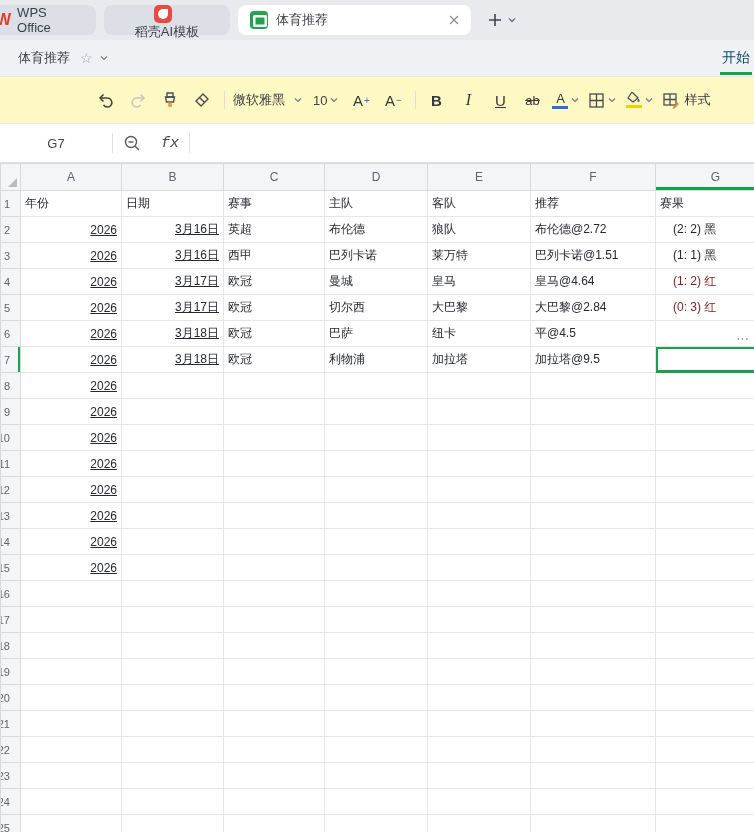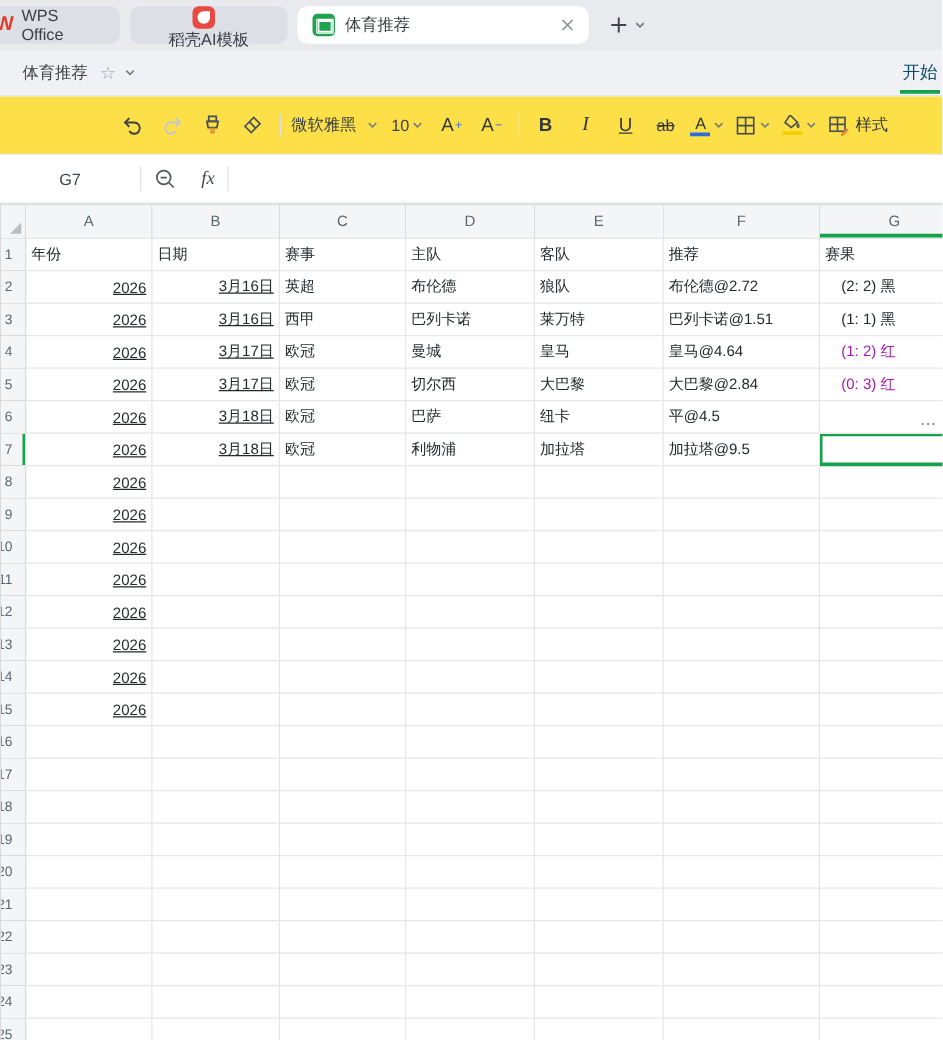--- a/index.html
+++ b/index.html
@@ -33,21 +33,21 @@
   .titlebar { height:37px; background:#f0f1f4; display:flex; align-items:center;
     padding-left:18px; position:relative; border-bottom:1px solid #e4e6e9; }
   .doc-title { font-size:13px; color:#3c4247; }
   .titlebar .star { font-size:14px; color:#9aa0a7; margin-left:10px; }
   .ribbon-tab { position:absolute; right:-14px; bottom:0; height:100%; width:48px; overflow:hidden;
     display:flex; align-items:center; }
   .ribbon-tab span { font-size:14px; color:#0c4a6e; border-bottom:3px solid #16a14a;
     padding:7px 2px 5px 2px; white-space:nowrap; }
 
   
-  .toolbar { height:47px; background:#fde047; border-bottom:1px solid #e7e8ea;
+  .toolbar { height:47px; background:#fef9c3; border-bottom:1px solid #e7e8ea;
     display:flex; align-items:center; padding-left:94px; white-space:nowrap; overflow:hidden; }
   .tbtn { display:flex; align-items:center; justify-content:center; height:28px; min-width:24px;
     border-radius:4px; margin-right:8px; cursor:pointer; flex:0 0 auto; }
   .tdiv { width:1px; height:18px; background:#dcdee1; margin:0 8px 0 2px; flex:0 0 auto; }
   .chev { width:10px; height:8px; margin-left:2px; flex:0 0 auto; }
   .font-select { display:flex; align-items:center; font-size:13px; color:#3a3f45; margin-right:10px; }
   .font-select .fname { width:58px; }
   .size-select { display:flex; align-items:center; font-size:13px; color:#3a3f45; margin-right:10px; }
   .glyph { font-size:15px; color:#33383d; }
   .gB { font-weight:bold; }
@@ -61,40 +61,40 @@
   .bar-yellow { background:#f2cf00; }
   .style-btn { display:flex; align-items:center; font-size:13px; color:#33383d; margin-right:0; }
   .style-btn svg { margin-right:4px; }
 
   
   .formulabar { height:39px; background:#fff; border-bottom:1px solid #dfe1e3;
     display:flex; align-items:center; }
   .namebox { width:112px; text-align:center; font-size:13px; color:#3f454c; }
   .fdiv { width:1px; height:20px; background:#dfe1e3; }
   .fbicon { margin:0 10px; display:flex; align-items:center; }
-  .fx { font-family:Liberation Serif, serif; font-style:italic; font-size:15px; color:#44494f; margin:0 10px; }
+  .fx { font-family:Liberation Mono, monospace; font-style:italic; font-size:15px; color:#44494f; margin:0 10px; }
   .finput { flex:1; height:100%; }
 
   
   .sheet { position:relative; }
   table { border-collapse:collapse; table-layout:fixed; width:775px; }
   col.c-rh{width:20px} col.c-a{width:101px} col.c-b{width:102px} col.c-c{width:101px}
   col.c-d{width:103px} col.c-e{width:103px} col.c-f{width:125px} col.c-g{width:120px}
   th { height:27px; background:#f4f5f6; font-weight:400; font-size:12px; color:#5b6670;
     border:1px solid #d8dadd; text-align:center; position:relative; }
   th.gcol { box-shadow:inset 0 -3px 0 #16a14a; }
   td { height:26px; border:1px solid #e5e6e8; font-size:12px; padding:0 4px; overflow:hidden;
     white-space:nowrap; }
   td.rh { background:#f4f5f6; border-color:#d8dadd; padding:0; position:relative; }
   td.rh span { display:block; width:30px; margin-left:-21px; text-align:right; padding-right:0;
     font-size:11px; color:#5b6670; }
   td.rh7 { box-shadow:inset -2px 0 0 #16a14a; }
   td.num { text-align:right;text-decoration:underline; }
   td.res { padding-left:17px; }
-  .res span[data-variant="red"] { color:#a21caf; }
+  .res span[data-variant="red"] { color:#7f1d1d; }
   td.selcell { box-shadow:inset 0 0 0 2px #16a14a; border-color:#16a14a; }
   .corner-tri { position:absolute; right:3px; bottom:3px; width:0; height:0;
     border-left:9px solid transparent; border-bottom:9px solid #b8bdc3; }
   .more-dots { position:absolute; right:4px; top:168px; font-size:13px; color:#7d838a;
     letter-spacing:1px; z-index:5; }
   svg.ic { display:block; }
 </style>
 </head>
 <body>
 

